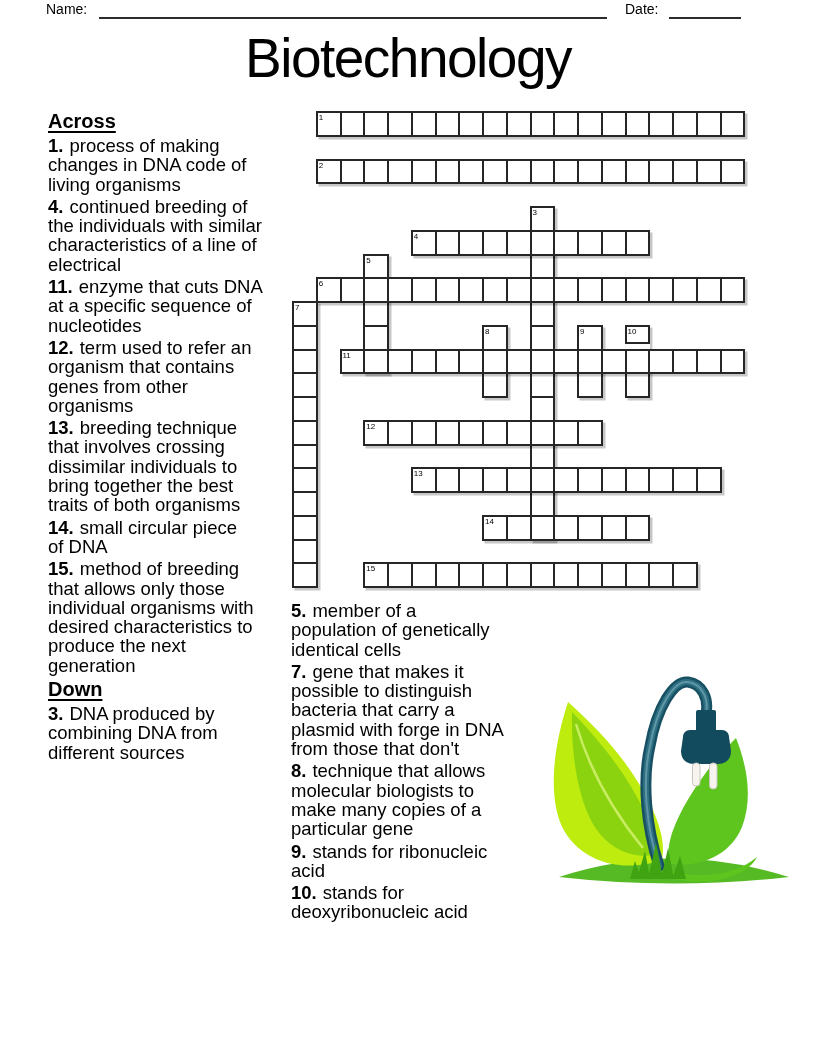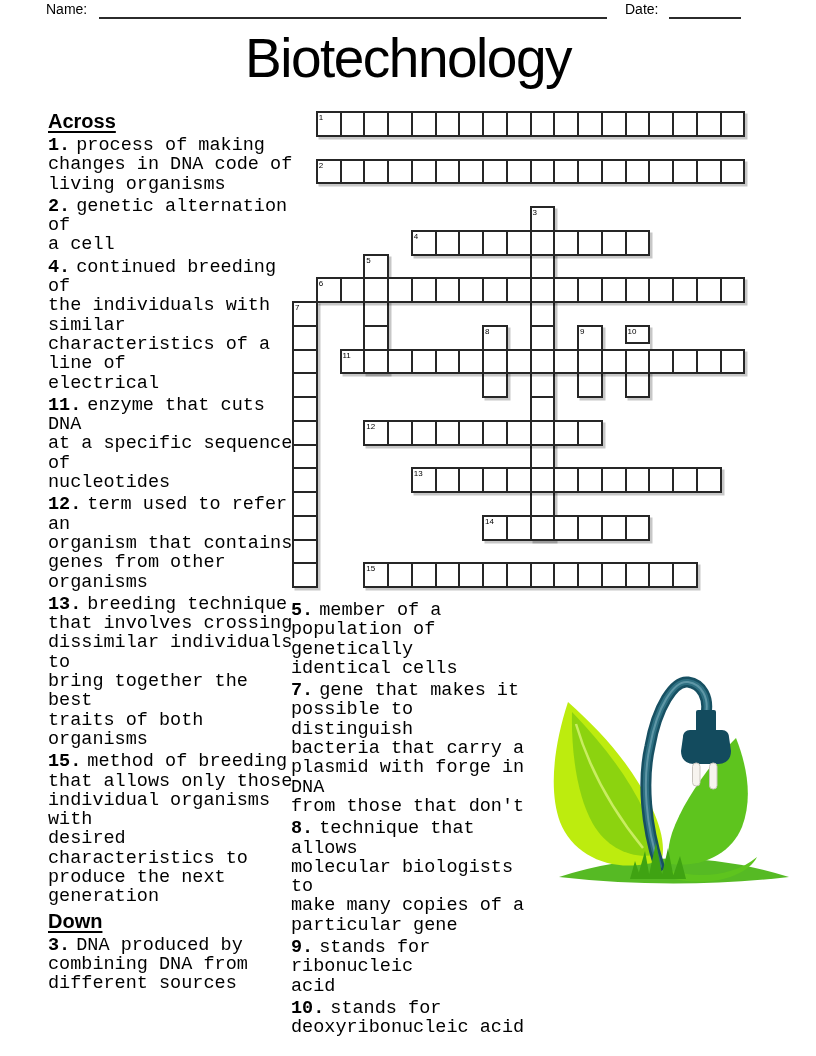--- a/index.html
+++ b/index.html
@@ -7,21 +7,21 @@
     width:816px;height:1056px;background:#ffffff;position:relative;
     font-family:"Liberation Sans",sans-serif;color:#000;overflow:hidden;
   }
   .hdr-label{position:absolute;top:1px;font-size:14px;}
   .fill-line{position:absolute;border-bottom:2px solid #2b2b2b;height:15px;top:2px;}
   .title{
     position:absolute;left:0;right:0;top:30px;text-align:center;
     font-size:55px;letter-spacing:-1.5px;line-height:1.05;font-weight:400;
   }
   .clue-col{position:absolute;font-size:18.5px;line-height:19.3px;}
-  .clue{margin:0 0 3px 0;font-family:Liberation Mono, monospace;}
+  .clue{margin:0 0 3px 0;}
   .clue-num{font-weight:700;margin-right:6px;}
   .clue-text{white-space:pre-line;}
   .clue-heading{
     font-size:20px;font-weight:700;text-decoration:underline;
     text-underline-offset:3px;line-height:23px;margin:0 0 3px 0;
   }
   .grid-layer{position:absolute;left:0;top:0;}
   .entry{position:absolute;background:#fff;box-shadow:2.5px 2.5px 0 rgba(0,0,0,.22);}
   .cell{position:absolute;box-sizing:border-box;border:2px solid #262626;background:#fff;}
   .cellnum{position:absolute;left:1px;top:0;font-size:8px;line-height:9px;font-weight:400;}
@@ -263,38 +263,38 @@
       <div class="cell" style="left: 285px; top: 0px; width: 25.75px; height: 25.75px;"></div>
       <div class="cell" style="left: 308.75px; top: 0px; width: 25.75px; height: 25.75px;"></div>
     </div>
   </div>
 
 <div class="clue-col" style="left:48px;top:110px;width:250px;">
     <div class="clue-heading">Across</div>
     <div class="clue"><span class="clue-num">1.</span><span class="clue-text">process of making
 changes in DNA code of
 living organisms</span></div>
-    <div class="clue"><span class="clue-num">2.</span><span class="clue-text">genetic alternation of
-a cell</span></div>
     <div class="clue"><span class="clue-num">4.</span><span class="clue-text">continued breeding of
 the individuals with similar
 characteristics of a line of
 electrical</span></div>
     <div class="clue"><span class="clue-num">11.</span><span class="clue-text">enzyme that cuts DNA
 at a specific sequence of
 nucleotides</span></div>
     <div class="clue"><span class="clue-num">12.</span><span class="clue-text">term used to refer an
 organism that contains
 genes from other
 organisms</span></div>
     <div class="clue"><span class="clue-num">13.</span><span class="clue-text">breeding technique
 that involves crossing
 dissimilar individuals to
 bring together the best
 traits of both organisms</span></div>
+    <div class="clue"><span class="clue-num">14.</span><span class="clue-text">small circular piece
+of DNA</span></div>
     <div class="clue"><span class="clue-num">15.</span><span class="clue-text">method of breeding
 that allows only those
 individual organisms with
 desired characteristics to
 produce the next
 generation</span></div>
     <div class="clue-heading">Down</div>
     <div class="clue"><span class="clue-num">3.</span><span class="clue-text">DNA produced by
 combining DNA from
 different sources</span></div>

